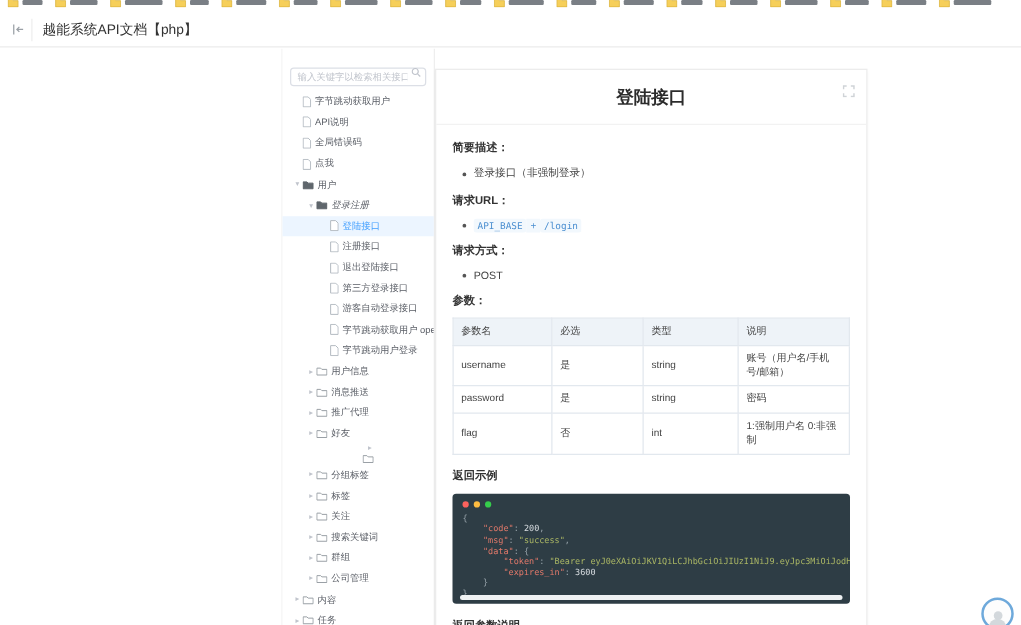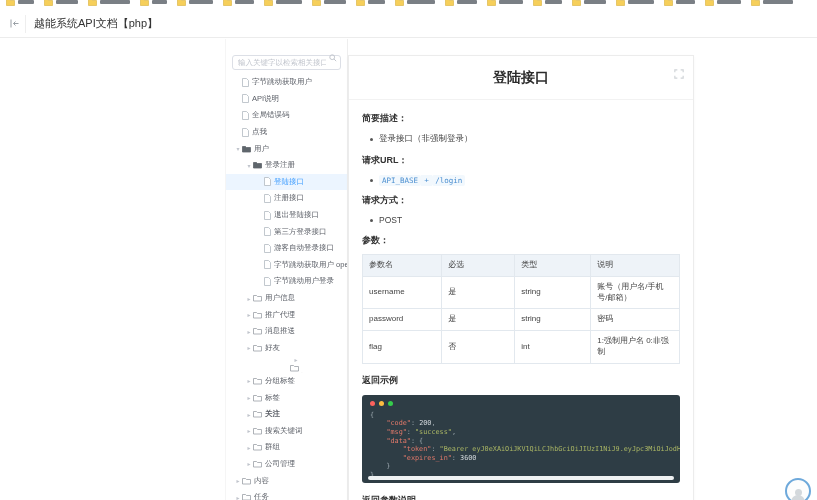--- a/index.html
+++ b/index.html
@@ -233,21 +233,21 @@
         </svg>
         <span>点我</span>
       </div>
       <div class="tree-row" style="padding-left: 8px;">
         <span class="tw">▾</span>
         <svg class="ticon" width="9" height="8" viewBox="0 0 9 8">
           <path d="M0.5 1.5 h3 l1 1 h4 v4.5 h-8 z" fill="#5f666c" stroke="#5f666c" stroke-width="0.8"></path>
         </svg>
         <span>用户</span>
       </div>
-      <div class="tree-row" style="padding-left: 19px;">
+      <div class="tree-row" style="padding-left: 19px; font-style: italic;">
         <span class="tw">▾</span>
         <svg class="ticon" width="9" height="8" viewBox="0 0 9 8">
           <path d="M0.5 1.5 h3 l1 1 h4 v4.5 h-8 z" fill="#5f666c" stroke="#5f666c" stroke-width="0.8"></path>
         </svg>
         <span>登录注册</span>
       </div>
       <div class="tree-row sel" style="padding-left: 30px;">
         <span class="tw"></span>
         <svg class="ticon" width="7" height="9" viewBox="0 0 7 9">
           <path d="M0.5 0.5 h4 l2 2 v6 h-6 z" fill="#fff" stroke="#b3bac1" stroke-width="0.8"></path>
@@ -301,34 +301,34 @@
         <svg class="ticon" width="9" height="8" viewBox="0 0 9 8">
           <path d="M0.5 1.5 h3 l1 1 h4 v4.5 h-8 z" fill="#fff" stroke="#9aa0a6" stroke-width="0.8"></path>
         </svg>
         <span>用户信息</span>
       </div>
       <div class="tree-row" style="padding-left: 19px;">
         <span class="tw">▸</span>
         <svg class="ticon" width="9" height="8" viewBox="0 0 9 8">
           <path d="M0.5 1.5 h3 l1 1 h4 v4.5 h-8 z" fill="#fff" stroke="#9aa0a6" stroke-width="0.8"></path>
         </svg>
+        <span>消息推送</span>
+      </div>
+      <div class="tree-row" style="padding-left: 19px;">
+        <span class="tw">▸</span>
+        <svg class="ticon" width="9" height="8" viewBox="0 0 9 8">
+          <path d="M0.5 1.5 h3 l1 1 h4 v4.5 h-8 z" fill="#fff" stroke="#9aa0a6" stroke-width="0.8"></path>
+        </svg>
         <span>推广代理</span>
       </div>
       <div class="tree-row" style="padding-left: 19px;">
         <span class="tw">▸</span>
         <svg class="ticon" width="9" height="8" viewBox="0 0 9 8">
           <path d="M0.5 1.5 h3 l1 1 h4 v4.5 h-8 z" fill="#fff" stroke="#9aa0a6" stroke-width="0.8"></path>
         </svg>
-        <span>消息推送</span>
-      </div>
-      <div class="tree-row" style="padding-left: 19px;">
-        <span class="tw">▸</span>
-        <svg class="ticon" width="9" height="8" viewBox="0 0 9 8">
-          <path d="M0.5 1.5 h3 l1 1 h4 v4.5 h-8 z" fill="#fff" stroke="#9aa0a6" stroke-width="0.8"></path>
-        </svg>
         <span>好友</span>
       </div>
       <div class="tree-row" style="padding-left: 19px; flex-direction: column;">
         <span class="tw">▸</span>
         <svg class="ticon" width="9" height="8" viewBox="0 0 9 8">
           <path d="M0.5 1.5 h3 l1 1 h4 v4.5 h-8 z" fill="#fff" stroke="#9aa0a6" stroke-width="0.8"></path>
         </svg>
         <span>黑名单</span>
       </div>
       <div class="tree-row" style="padding-left: 19px;">
@@ -338,21 +338,21 @@
         </svg>
         <span>分组标签</span>
       </div>
       <div class="tree-row" style="padding-left: 19px; align-items: center;">
         <span class="tw">▸</span>
         <svg class="ticon" width="9" height="8" viewBox="0 0 9 8">
           <path d="M0.5 1.5 h3 l1 1 h4 v4.5 h-8 z" fill="#fff" stroke="#9aa0a6" stroke-width="0.8"></path>
         </svg>
         <span>标签</span>
       </div>
-      <div class="tree-row" style="padding-left: 19px; font-weight: bold;">
+      <div class="tree-row" style="padding-left: 19px;">
         <span class="tw">▸</span>
         <svg class="ticon" width="9" height="8" viewBox="0 0 9 8">
           <path d="M0.5 1.5 h3 l1 1 h4 v4.5 h-8 z" fill="#fff" stroke="#9aa0a6" stroke-width="0.8"></path>
         </svg>
         <span>关注</span>
       </div>
       <div class="tree-row" style="padding-left: 19px;">
         <span class="tw">▸</span>
         <svg class="ticon" width="9" height="8" viewBox="0 0 9 8">
           <path d="M0.5 1.5 h3 l1 1 h4 v4.5 h-8 z" fill="#fff" stroke="#9aa0a6" stroke-width="0.8"></path>

